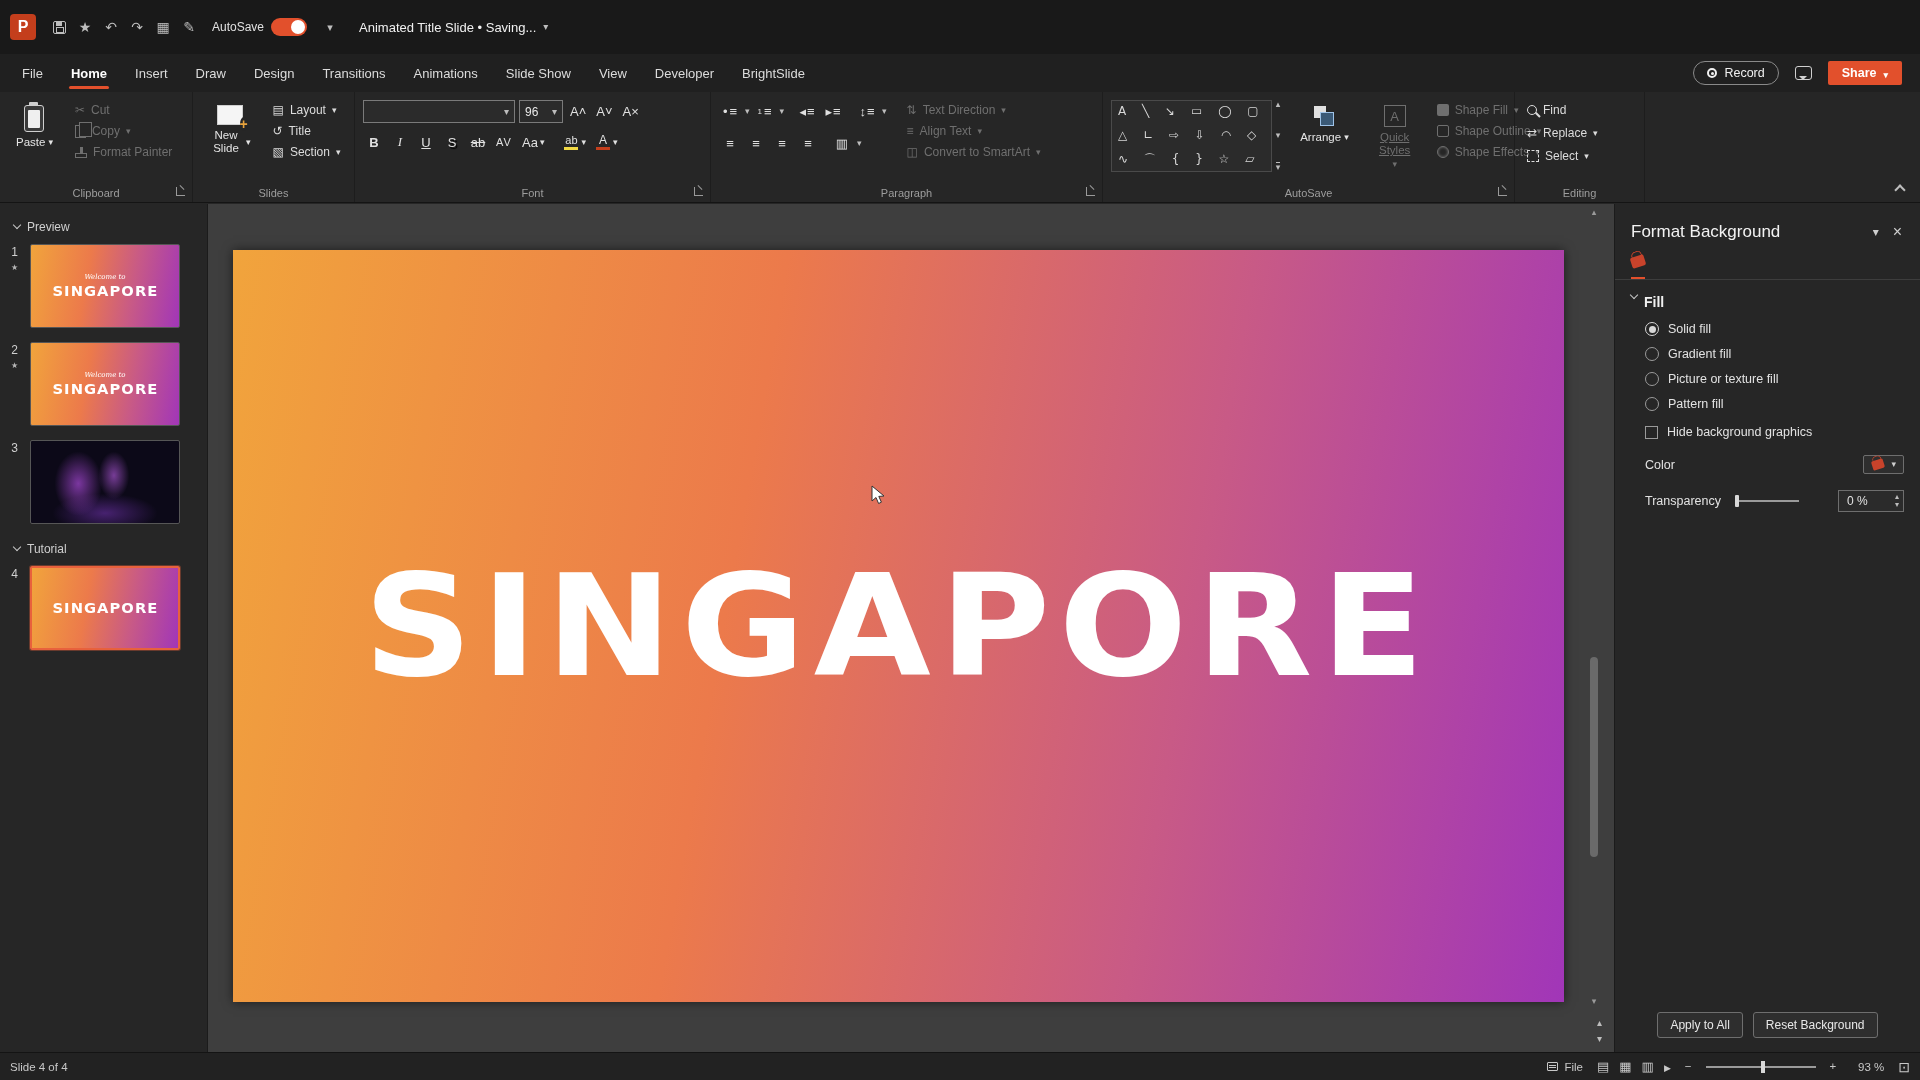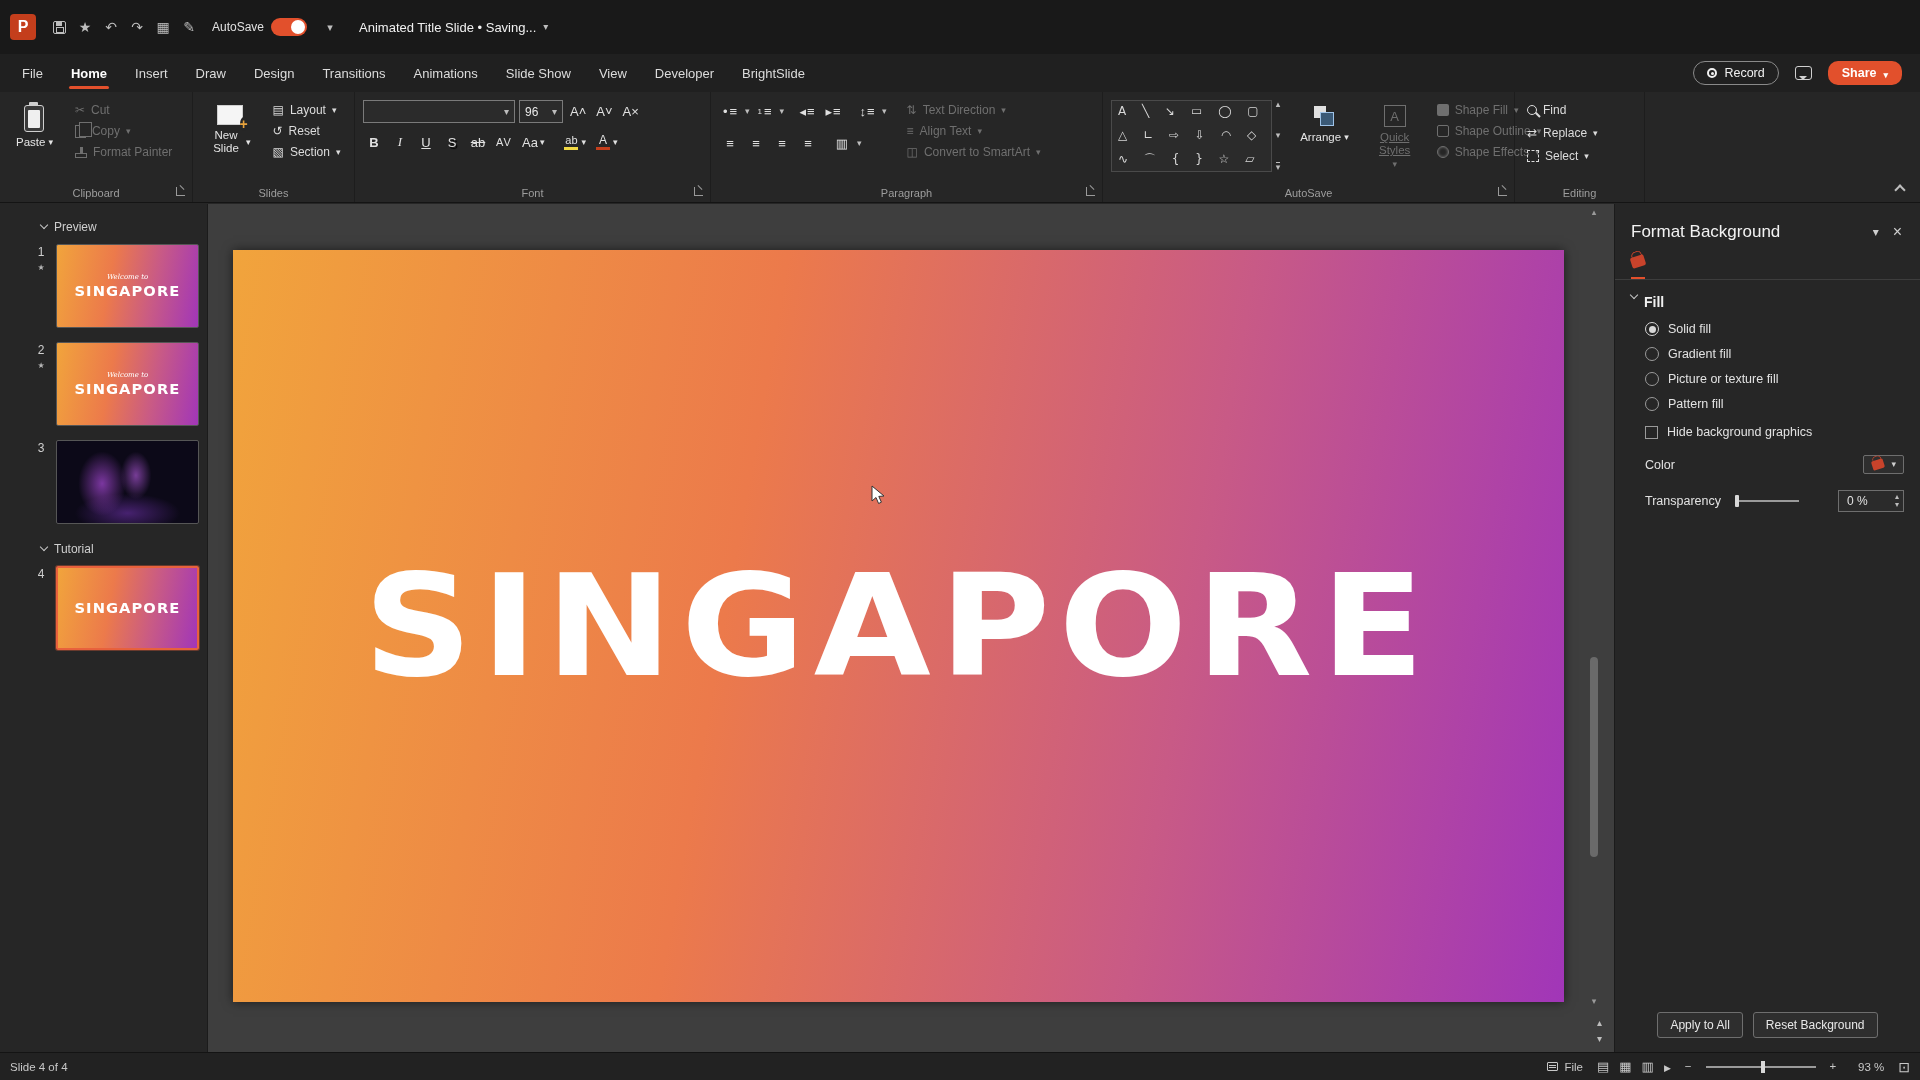--- a/index.html
+++ b/index.html
@@ -62,21 +62,21 @@
   .tabs{display:flex;align-items:center;height:100%;}
   .tab{padding:0 14px;height:100%;display:flex;align-items:center;color:#dcdcdc;font-size:13px;position:relative;cursor:default;}
   .tab.active{color:#ffffff;font-weight:bold;}
   .tab.active::after{content:"";position:absolute;left:12px;right:12px;bottom:3px;height:3px;border-radius:2px;background:#e2502c;}
   .tabrow-right{margin-left:auto;display:flex;align-items:center;gap:16px;padding-right:10px;}
   .record-btn{display:flex;align-items:center;gap:7px;background:transparent;border:1px solid #8a8a8a;border-radius:14px;color:#f0f0f0;font-size:12.5px;padding:4px 13px;}
   .rec-dot{width:10px;height:10px;border:2px solid #f0f0f0;border-radius:50%;position:relative;display:inline-block;}
   .rec-dot::after{content:"";position:absolute;inset:1.5px;background:#f0f0f0;border-radius:50%;}
   .comment-ic{width:17px;height:14px;border:1.5px solid #d0d0d0;border-radius:3px;position:relative;display:inline-block;}
   .comment-ic::after{content:"";position:absolute;left:3px;bottom:-5px;width:0;height:0;border:4px solid transparent;border-top-color:#d0d0d0;}
-  .share-btn{display:flex;align-items:flex-end;gap:7px;background:#e2502c;border:none;border-radius:10px;color:#ffffff;font-size:12.5px;padding:5px 14px;font-weight:bold;}
+  .share-btn{display:flex;align-items:flex-end;gap:7px;background:#e2502c;border:none;border-radius:2px;color:#ffffff;font-size:12.5px;padding:5px 14px;font-weight:bold;}
 
   
   .ribbon{position:absolute;top:92px;left:0;right:0;height:111px;background:#262626;border-bottom:1px solid #141414;display:flex;}
   .rgroup{position:relative;border-right:1px solid #1d1d1d;padding:8px 8px 22px 8px;flex-shrink:0;}
   .glabel{position:absolute;bottom:3px;left:0;right:0;text-align:center;color:#9d9d9d;font-size:11px;}
   .launcher{position:absolute;right:7px;bottom:6px;width:9px;height:9px;border-left:1px solid #9a9a9a;border-bottom:1px solid #9a9a9a;}
   .launcher::after{content:"";position:absolute;left:2px;top:0px;width:6px;height:1px;background:#9a9a9a;transform:rotate(45deg);}
   .gbody{display:flex;gap:10px;align-items:flex-start;height:100%;}
   .bigbtn{display:flex;flex-direction:column;align-items:center;gap:4px;padding:5px 8px;border-radius:3px;color:#e4e4e4;font-size:11.5px;text-align:center;}
   .blabel{display:flex;align-items:center;gap:3px;line-height:1.15;}
@@ -111,21 +111,21 @@
   .i-mag{width:10px;height:10px;border:1.6px solid #dcdcdc;border-radius:50%;position:relative;display:inline-block;}
   .i-mag::after{content:"";position:absolute;width:6px;height:1.6px;background:#dcdcdc;transform:rotate(45deg);right:-5px;bottom:-2px;}
   .i-seldash{width:12px;height:12px;border:1.3px dashed currentColor;display:inline-block;}
   .shape-gallery{background:#2b2b2b;border:1px solid #4a4a4a;padding:3px 6px;display:flex;flex-direction:column;justify-content:space-between;height:72px;color:#d8d8d8;}
   .shape-row{font-size:12px;letter-spacing:6px;white-space:nowrap;font-family:"DejaVu Sans",sans-serif;}
   .shape-scroll{display:flex;flex-direction:column;justify-content:space-between;height:72px;color:#bdbdbd;font-size:9px;padding:0 2px;}
   .collapse-chev{position:absolute;right:16px;bottom:8px;}
 
   
   .main{position:absolute;top:204px;left:0;right:0;bottom:28px;display:flex;}
-  .thumbpane{width:208px;background:#262626;border-right:1px solid #1b1b1b;padding-top:12px;flex-shrink:0;padding-left:27px;}
+  .thumbpane{width:208px;background:#262626;border-right:1px solid #1b1b1b;padding-top:12px;flex-shrink:0;}
   .sechdr{display:flex;align-items:center;color:#cfcfcf;font-size:12px;padding:4px 0 6px 14px;}
   .thumbrow{display:flex;gap:7px;margin:4px 8px 14px 6px;align-items:flex-start;}
   .tnum{width:17px;display:flex;flex-direction:column;align-items:center;gap:5px;color:#cfcfcf;font-size:12px;padding-top:1px;}
   .tnum .gi-star{font-size:8px;color:#b5b5b5;}
   .thumb{width:150px;height:84px;border:1px solid #565656;border-radius:2px;position:relative;overflow:hidden;display:flex;flex-direction:column;align-items:center;justify-content:center;}
   .thumb.grad{background:linear-gradient(100deg,#f1a43c 0%,#ec7a4b 38%,#c85a86 68%,#a136b8 100%);}
   .thumb.photo{background:
       radial-gradient(ellipse 34px 46px at 32% 52%, rgba(160,70,205,.75), transparent 70%),
       radial-gradient(ellipse 22px 34px at 56% 42%, rgba(190,95,235,.6), transparent 70%),
       radial-gradient(ellipse 70px 26px at 50% 88%, rgba(110,50,170,.6), transparent 75%),
@@ -274,21 +274,21 @@
           </span>
       </div>
       <div class="scol">
         <div class="sbtn">
             <span class="gi gi-layout"></span>
             <span>Layout</span>
             <span class="gi gi-chev" style="font-size:9px;"></span>
           </div>
         <div class="sbtn">
             <span class="gi gi-reset"></span>
-            <span>Reset</span>
+            <span>Title</span>
           </div>
         <div class="sbtn">
             <span class="gi gi-section"></span>
             <span>Section</span>
             <span class="gi gi-chev" style="font-size:9px;"></span>
           </div>
       </div>
     </div>
     <div class="glabel">Slides</div>
   </div>

